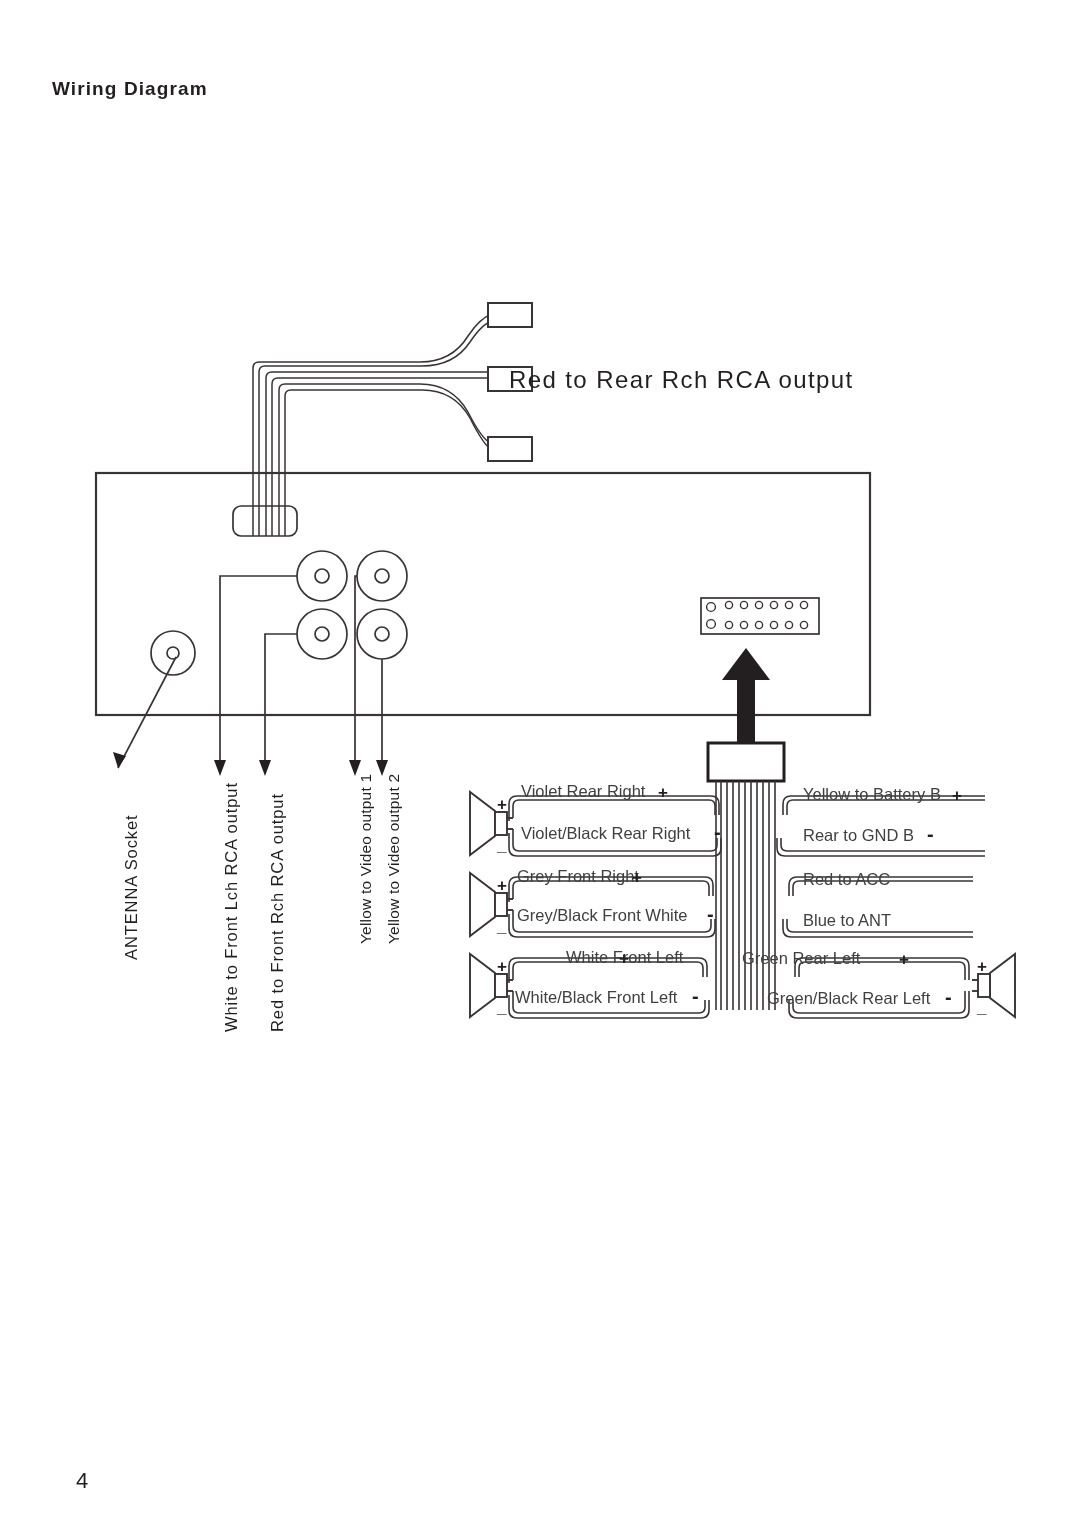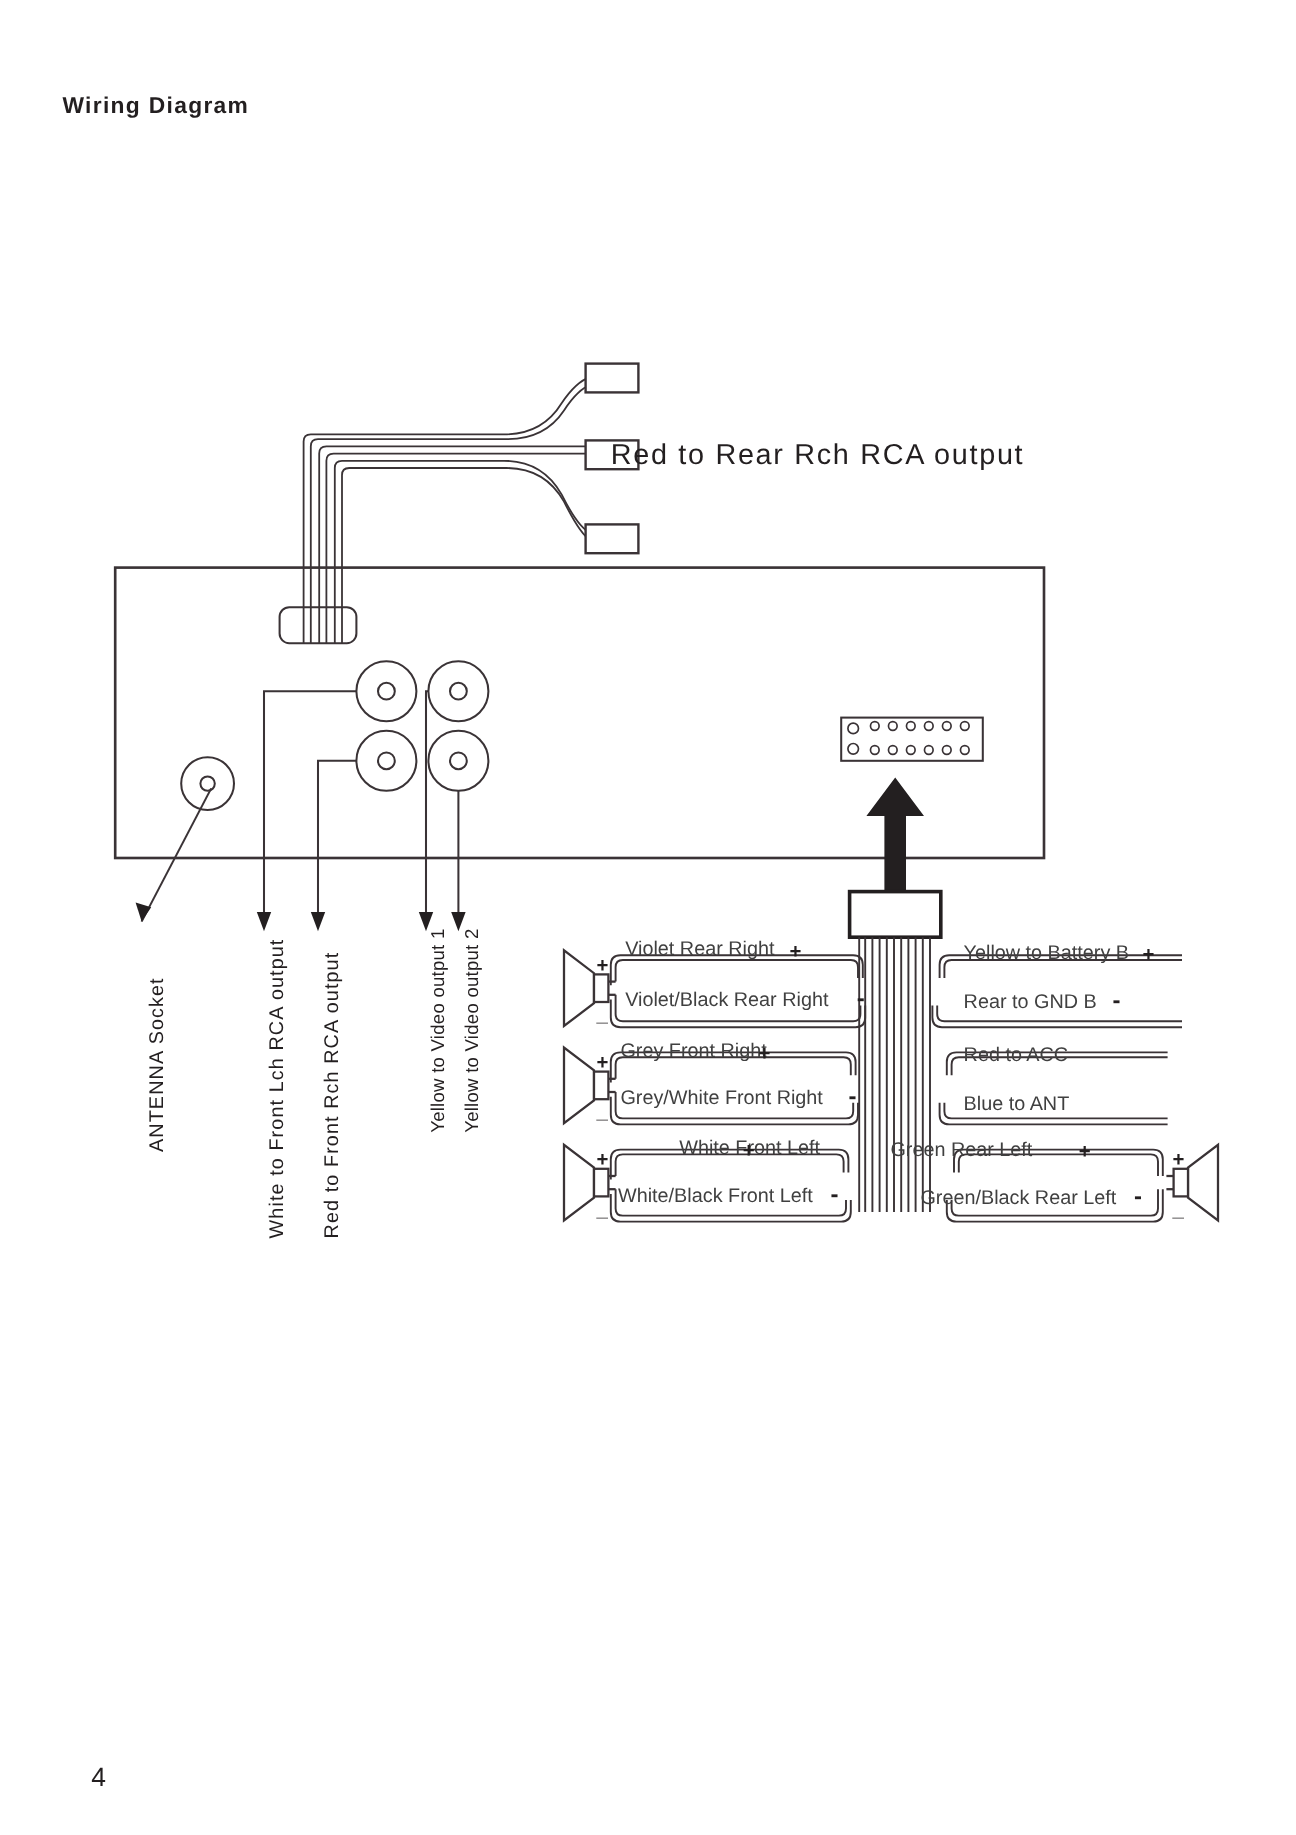--- a/index.html
+++ b/index.html
@@ -238,21 +238,21 @@
 
   <div class="wire-label" style="left:521px; top:782px;">Violet Rear Right</div>
   <span class="pm" style="left:658px; top:783px;">+</span>
 
   <div class="wire-label" style="left:521px; top:824px;">Violet/Black Rear Right</div>
   <span class="pm minus" style="left:714px; top:821px;">-</span>
 
   <div class="wire-label" style="left:517px; top:867px;">Grey Front Right</div>
   <span class="pm" style="left:632px; top:868px;">+</span>
 
-  <div class="wire-label" style="left:517px; top:906px;">Grey/White Front Right</div>
+  <div class="wire-label" style="left:517px; top:906px;">Grey/Black Front White</div>
   <span class="pm minus" style="left:707px; top:903px;">-</span>
 
   <div class="wire-label" style="left:534px; top:948px;margin-left:32px;">White Front Left</div>
   <span class="pm" style="left:619px; top:949px;">+</span>
 
   <div class="wire-label" style="left:515px; top:988px;">White/Black Front Left</div>
   <span class="pm minus" style="left:692px; top:985px;">-</span>
 
   <div class="wire-label right" style="left:803px; top:785px;">Yellow to Battery B</div>
   <span class="pm" style="left:952px; top:786px;">+</span>

